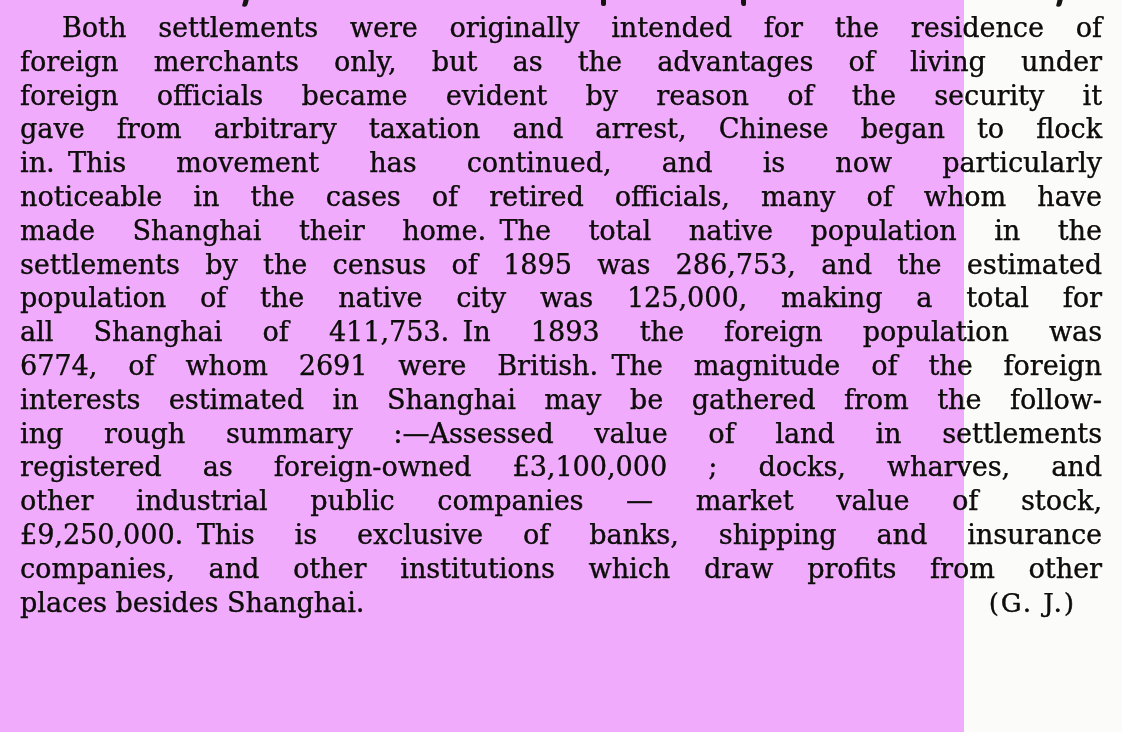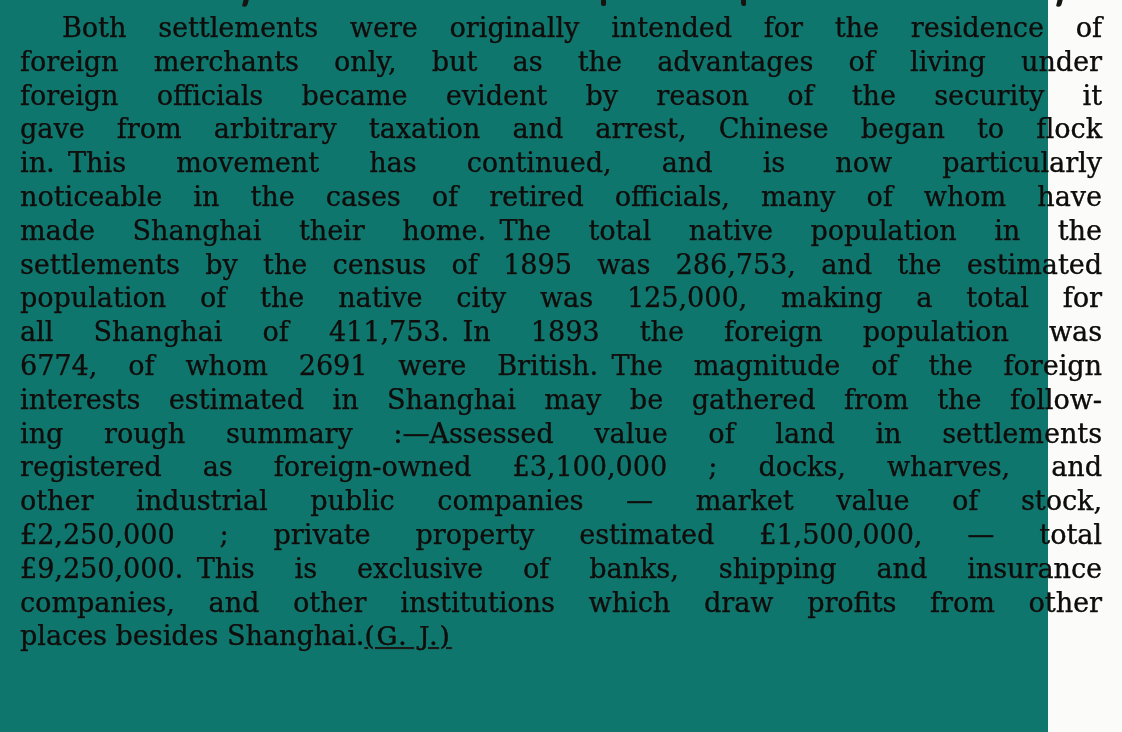--- a/index.html
+++ b/index.html
@@ -5,23 +5,23 @@
   html, body {
     margin: 0;
     padding: 0;
     width: 1122px;
     height: 732px;
     overflow: hidden;
     background: #fbfbf9;
   }
   .page {
     position: relative;
-    width: 1048px;
+    width: 964px;
     height: 732px;
-    background: #0f766e;
+    background: #f0abfc;
     color: #0e0d0c;
     font-family: "DejaVu Serif", serif;
     font-size: 27px;
     -webkit-text-stroke: 0.25px #1a1916;
     text-shadow: 0.3px 0.2px 0 rgba(20,18,14,0.55);
   }
   .text-block {
     position: absolute;
     left: 20px;
     top: 11px;
@@ -34,27 +34,27 @@
     text-align-last: justify;
     text-justify: inter-word;
   }
   .line.indent {
     padding-left: 42px;
   }
   .last-line {
     height: 33.8px;
     line-height: 33.8px;
     display: flex;
+    justify-content: space-between;
     align-items: baseline;
   }
   .signature {
     padding-right: 26px;
     letter-spacing: 2px;
     font-size: 26px;
-    text-decoration: underline;
   }
   
   .frag {
     position: absolute;
     background: #151411;
   }
   .frag-1 { left: 243px;  top: -2px; width: 5px; height: 9px; border-radius: 0 0 6px 2px; transform: rotate(14deg); }
   .frag-2 { left: 601px;  top: -1px; width: 5px; height: 7px; border-radius: 0 0 2px 2px; }
   .frag-3 { left: 741px;  top: -2px; width: 5px; height: 8px; border-radius: 0 0 2px 4px; }
   .frag-4 { left: 1057px; top: -2px; width: 5px; height: 9px; border-radius: 0 0 6px 2px; transform: rotate(14deg); }
@@ -79,21 +79,20 @@
       <div class="line">noticeable in the cases of retired officials, many of whom have</div>
       <div class="line">made Shanghai their home. The total native population in the</div>
       <div class="line">settlements by the census of 1895 was 286,753, and the estimated</div>
       <div class="line">population of the native city was 125,000, making a total for</div>
       <div class="line">all Shanghai of 411,753. In 1893 the foreign population was</div>
       <div class="line">6774, of whom 2691 were British. The magnitude of the foreign</div>
       <div class="line">interests estimated in Shanghai may be gathered from the follow-</div>
       <div class="line">ing rough summary :—Assessed value of land in settlements</div>
       <div class="line">registered as foreign-owned £3,100,000 ; docks, wharves, and</div>
       <div class="line">other industrial public companies — market value of stock,</div>
-      <div class="line">£2,250,000 ; private property estimated £1,500,000, — total</div>
       <div class="line">£9,250,000. This is exclusive of banks, shipping and insurance</div>
       <div class="line">companies, and other institutions which draw profits from other</div>
       <div class="last-line">
       <span>places besides Shanghai.</span>
       <span class="signature">(G. J.)</span>
     </div>
   </div>
 
 </div>
 

